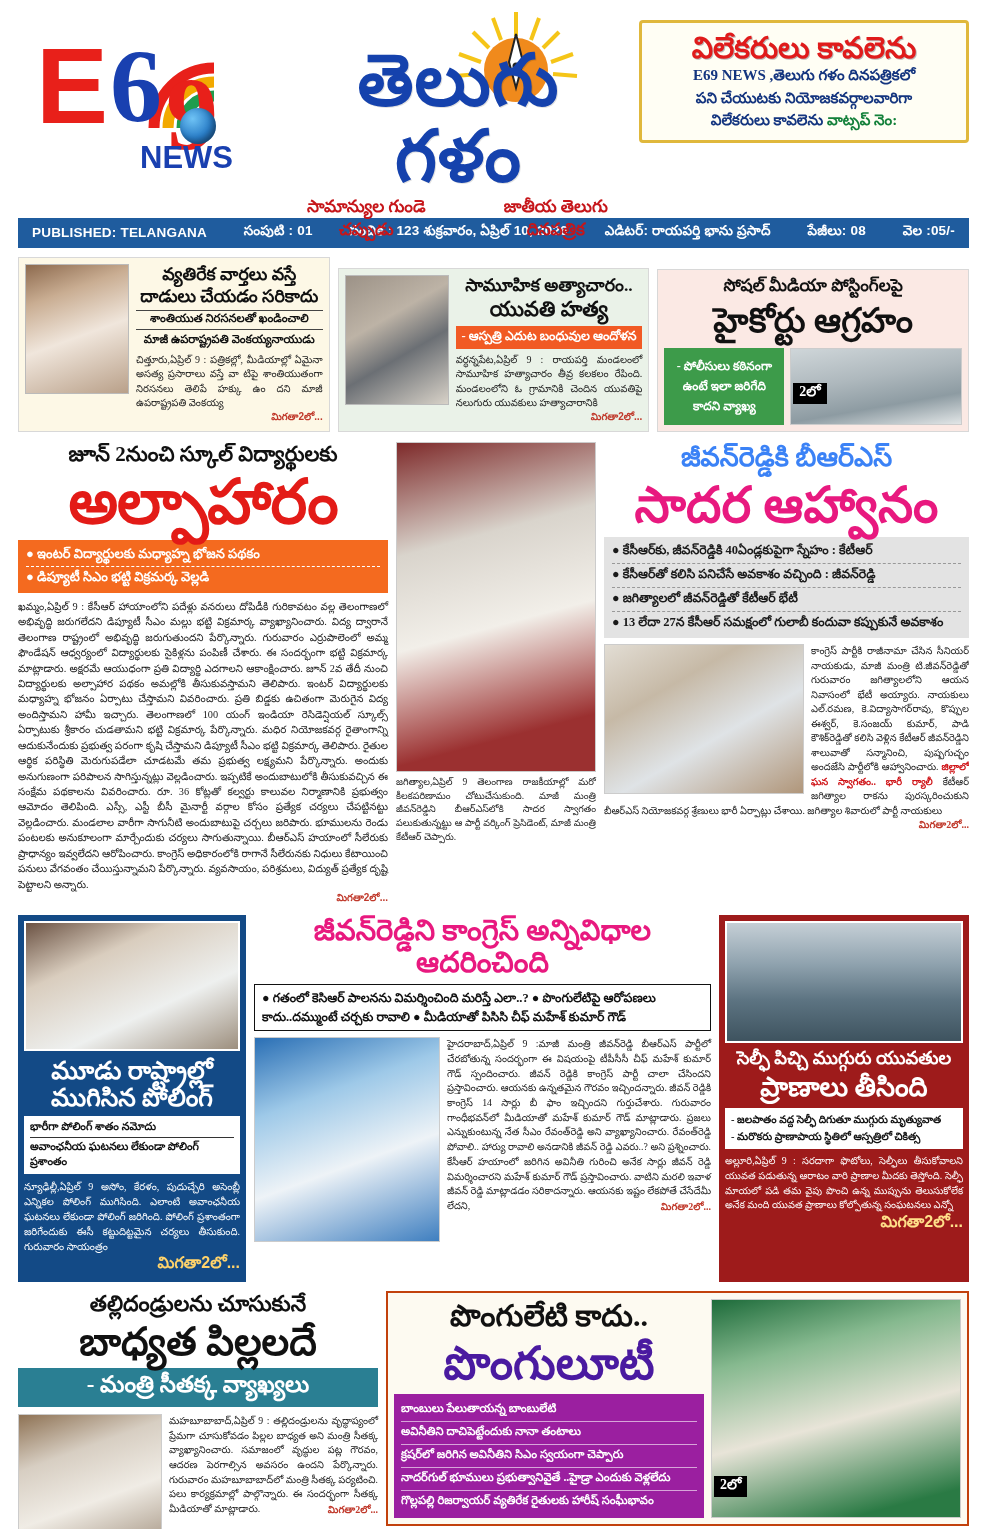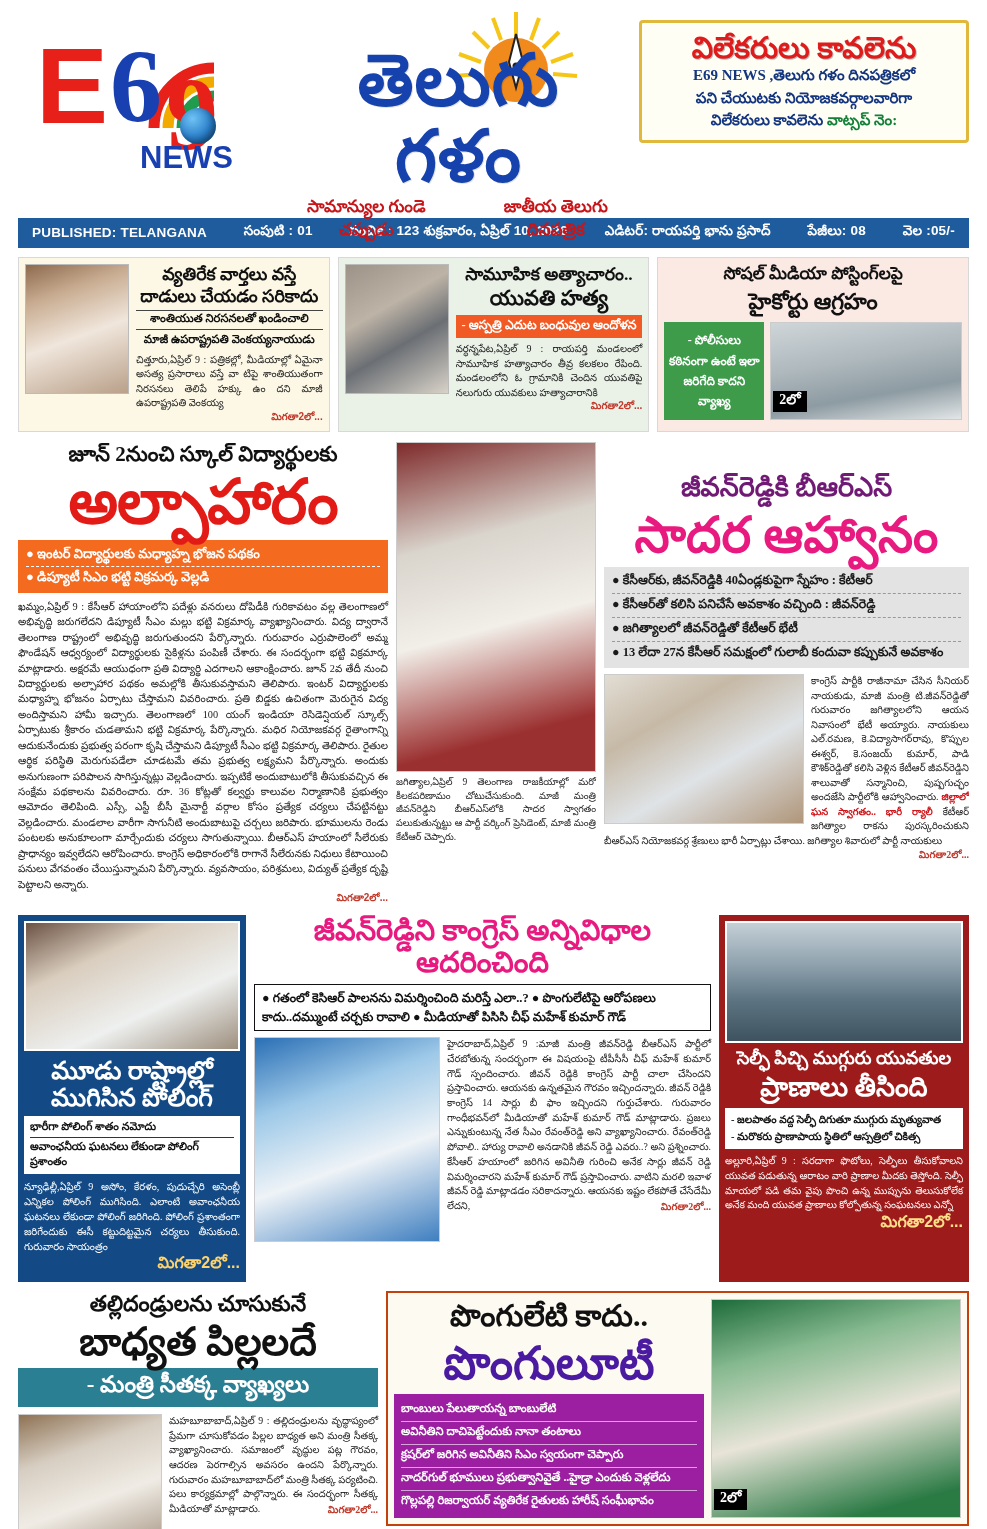--- a/index.html
+++ b/index.html
@@ -70,50 +70,50 @@
   
   .infobar {
     margin:6px 18px 0 18px; background:#1f5c9e; color:#fff;
     height:30px; display:flex; align-items:center; justify-content:space-between;
     padding: 0 14px; font-size:13.5px; font-weight:bold; letter-spacing:.2px;
     border-bottom:2px solid #1f5c9e;
   }
   .infobar span { white-space:nowrap; }
 
   
-  .briefs { display:flex; gap:8px; margin:9px 18px 0 18px; }
+  .briefs { display:flex; gap:8px; margin:9px 18px 0 18px;align-items:flex-end; }
   .brief { flex:1; border:1px solid #d8d8d8; padding:6px; display:flex; gap:7px; }
   .brief.b1 { background:#fdf8e6; }
   .brief.b2 { background:#eaf2e8; }
   .brief.b3 { background:#fbe9e4; flex-direction:column; gap:3px; }
   .brief-photo { width:104px; height:130px; flex:none; border:1px solid #bbb; overflow:hidden; position:relative; }
   .brief-body { flex:1; min-width:0; }
   .bh1 { font-size:17.5px; font-weight:bold; color:#111; line-height:1.25; text-align:center; font-family:"Liberation Serif", serif;}
   .bh2 { font-size:21px; font-weight:bold; color:#111; line-height:1.2; text-align:center; font-family:"Liberation Serif", serif;}
   .bh-sub { font-size:11.5px; font-weight:bold; color:#111; text-align:center; margin-top:3px; font-family:"Liberation Serif", serif;}
   .bh-sub.ruled { border-top:1px solid #444; border-bottom:1px solid #444; padding:1px 0; margin-top:2px;}
   .brief-text { font-size:10px; color:#222; line-height:1.45; margin-top:4px; text-align:justify; font-family:"Liberation Serif", serif;}
   .more { color:#c0392b; font-weight:bold; font-size:10px; float:right; }
   .orange-strip { background:#f15a24; color:#fff; font-size:12.5px; font-weight:bold; text-align:center; padding:3px 4px; margin-top:4px; font-family:"Liberation Serif", serif;}
   .b3-h1 { font-size:17px; font-weight:bold; text-align:center; color:#111; font-family:"Liberation Serif", serif;}
-  .b3-h2 { font-size:22px; font-weight:bold; text-align:center; color:#111; line-height:1.1; font-family:"Liberation Serif", serif;}
+  .b3-h2 { font-size:34px; font-weight:bold; text-align:center; color:#111; line-height:1.1; font-family:"Liberation Serif", serif;}
   .b3-row { display:flex; gap:6px; margin-top:5px; align-items:stretch; }
-  .b3-green { background:#3d9b4a; color:#fff; width:100px; font-size:12px; font-weight:bold; text-align:center; padding:8px 4px; line-height:1.7; font-family:"Liberation Serif", serif;}
+  .b3-green { background:#3d9b4a; color:#fff; width:120px; font-size:12px; font-weight:bold; text-align:center; padding:8px 4px; line-height:1.7; font-family:"Liberation Serif", serif;}
   .b3-img { flex:1; position:relative; border:1px solid #ccc; overflow:hidden; }
-  .pagetag { position:absolute; left:2px; bottom:7px; background:#000; color:#fff; font-size:14px; font-weight:bold; padding:1px 6px; font-family:"Liberation Serif", serif;}
+  .pagetag { position:absolute; left:2px; bottom:20px; background:#000; color:#fff; font-size:14px; font-weight:bold; padding:1px 6px; font-family:"Liberation Serif", serif;}
 
   
   .lead { display:flex; gap:8px; margin:10px 18px 0 18px; align-items:flex-start; }
   .lead-left { width: 370px; flex:none; }
   .lead-center { width: 200px; flex:none; position:relative; }
   .lead-right { flex:1; }
   .kicker { font-size:21px; font-weight:bold; text-align:center; color:#111; font-family:"Liberation Serif", serif; }
   .mega-red { font-size:62px; font-weight:bold; color:#e31b17; text-align:center; line-height:1.0; font-family:"Liberation Serif", serif; letter-spacing:-1px; }
   .mega-pink { font-size:50px; font-weight:bold; color:#e8197f; text-align:center; line-height:1.05; font-family:"Liberation Serif", serif;}
-  .kicker-pink { font-size:27px; font-weight:bold; color:#701a75; text-align:center; font-family:"Liberation Serif", serif;margin-top:30px;}
+  .kicker-pink { font-size:27px; font-weight:bold; color:#3b82f6; text-align:center; font-family:"Liberation Serif", serif;}
   .bullets-orange { background:#f46a1f; margin-top:7px; padding:4px 8px; }
   .bullets-orange div { color:#fff; font-size:13px; font-weight:bold; font-family:"Liberation Serif", serif; padding:2px 0;}
   .bullets-orange div + div { border-top:1px dashed #fff; }
   .bullets-grey { background:#e3e3e3; margin-top:6px; padding:3px 8px; }
   .bullets-grey div { color:#1a1a1a; font-size:12.5px; font-weight:bold; font-family:"Liberation Serif", serif; padding:3px 0;}
   .bullets-grey div + div { border-top:1px dashed #999; }
   .body-just { font-size:10.3px; line-height:1.5; text-align:justify; color:#1a1a1a; margin-top:6px; font-family:"Liberation Serif", serif;}
   .lead-photo { width:200px; height:330px; border:1px solid #ccc; overflow:hidden; position:relative; }
   .photo-caption { font-size:9.5px; line-height:1.45; text-align:justify; color:#222; margin-top:4px; font-family:"Liberation Serif", serif;}
   .right-photo { width:200px; height:150px; border:1px solid #ccc; overflow:hidden; position:relative; float:left; margin:0 7px 4px 0;}

